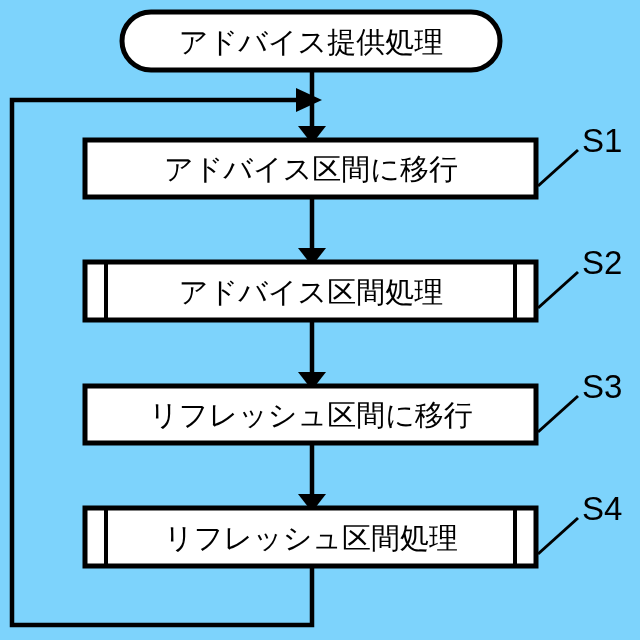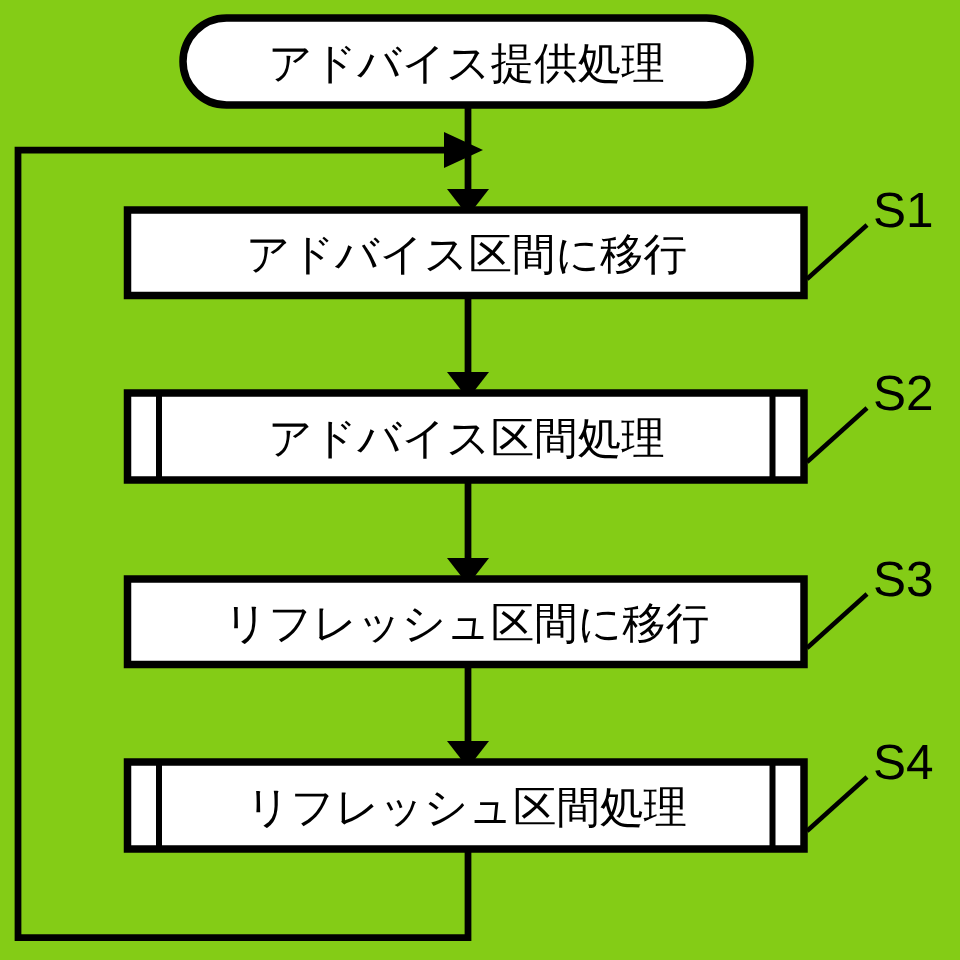--- a/index.html
+++ b/index.html
@@ -7,21 +7,21 @@
     padding: 0;
     background: #ffffff;
   }
   body {
     font-family: "Liberation Sans", "DejaVu Sans", sans-serif;
   }
   #flowchart-root {
     position: relative;
     width: 640px;
     height: 640px;
-    background: #84cc16;
+    background: #7dd3fc;
     overflow: hidden;
   }
   #flow-svg {
     position: absolute;
     top: 0;
     left: 0;
     width: 640px;
     height: 640px;
   }
   .node-text {

